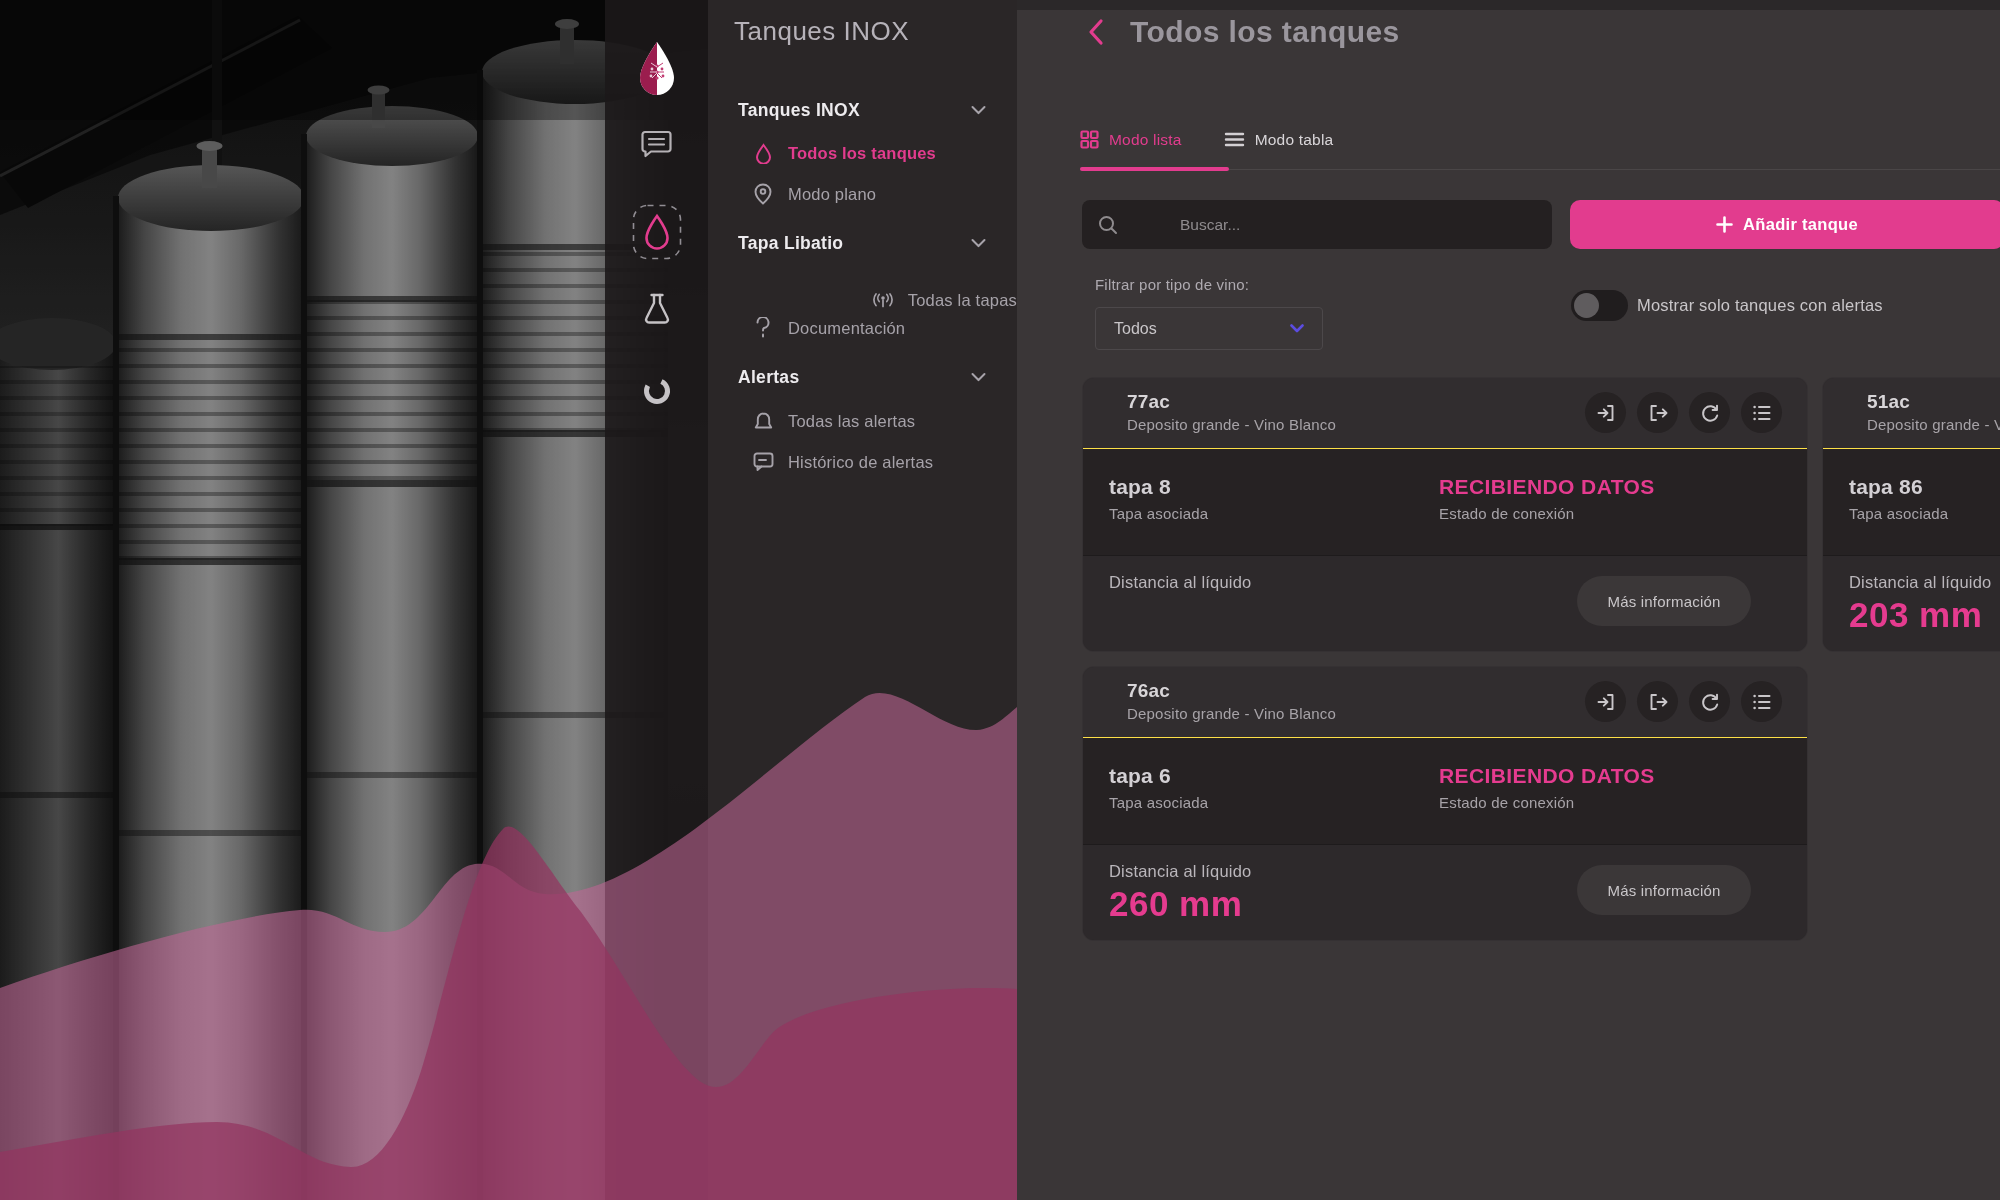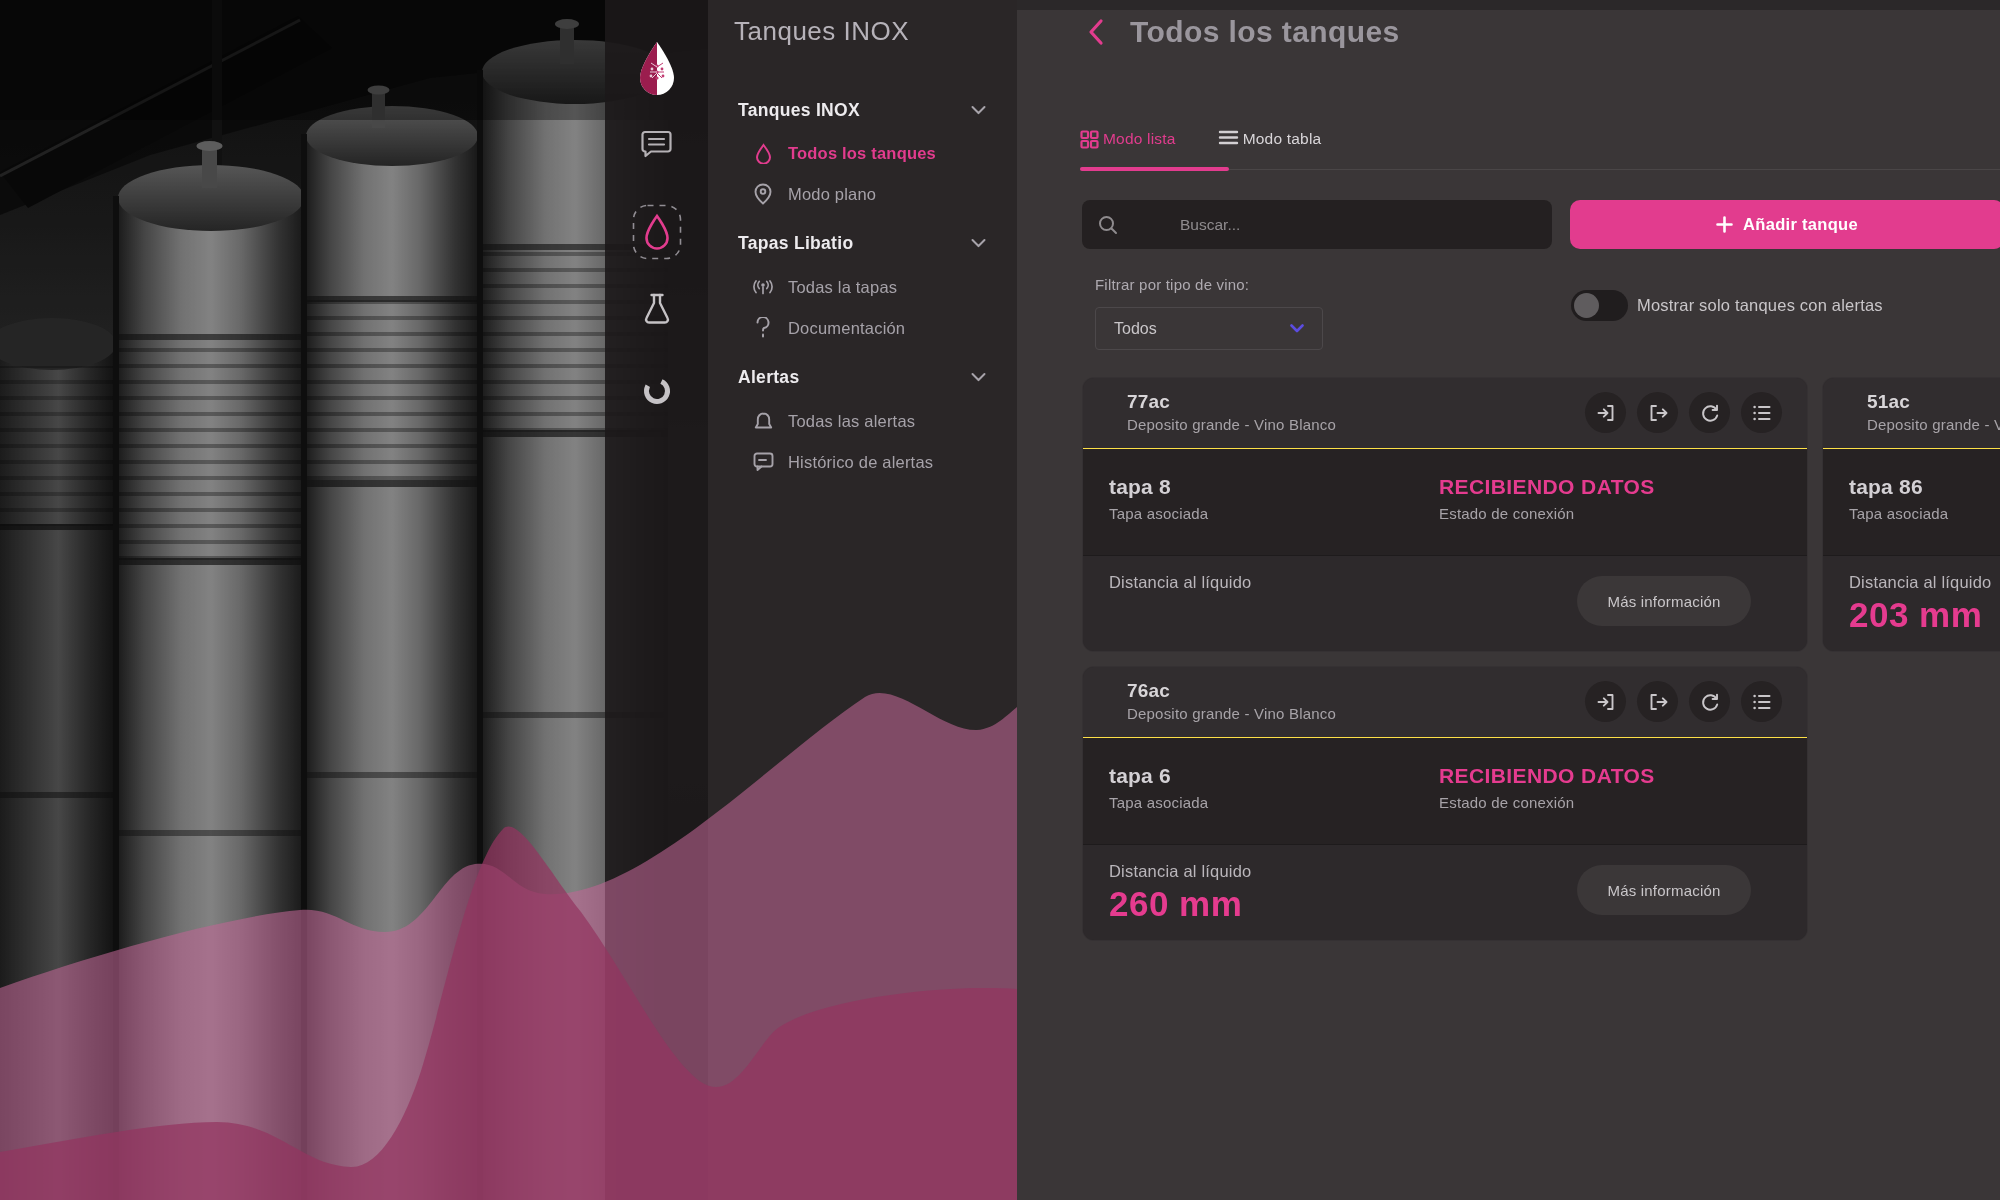--- a/index.html
+++ b/index.html
@@ -30,21 +30,21 @@
   .nav-item .lbl{margin-left:12px;font-size:16.5px;color:#a6a2a9;letter-spacing:.2px;}
   .nav-item.active .lbl{color:#e23c8e;font-weight:700;}
 
   
   .main{position:absolute;left:1017px;top:0;width:983px;height:1200px;z-index:5;background:#3a3637;}
   .main-topstrip{position:absolute;left:0;top:0;width:100%;height:10px;background:#2b2829;}
   .back{position:absolute;left:68px;top:17px;width:22px;height:30px;cursor:pointer;}
   .page-title{position:absolute;left:113px;top:15px;font-size:30px;font-weight:700;color:#9a969d;letter-spacing:.4px;}
 
   .tabs{position:absolute;left:63px;top:130px;display:flex;gap:42px;}
-  .tab{display:flex;gap:4px;cursor:pointer;font-size:15.5px;letter-spacing:.2px;}
+  .tab{display:flex;align-items:center;gap:10px;cursor:pointer;font-size:15.5px;letter-spacing:.2px;}
   .tab.active{color:#e23c8e;}
   .tab.inactive{color:#d9d6d9;}
   .tab-underline{position:absolute;left:63px;top:167px;width:149px;height:4px;background:#e23c8e;border-radius:2px;z-index:2;}
   .tab-line{position:absolute;left:63px;top:169px;width:920px;height:1px;background:#4a4647;}
 
   .search{position:absolute;left:65px;top:200px;width:470px;height:49px;background:#242021;border-radius:8px;display:flex;align-items:center;padding:0 16px;gap:48px;}
   .search input{flex:1;margin-left:12px;background:transparent;border:none;outline:none;color:#c9c6c9;font-size:15.5px;font-family:inherit;}
   .search input::placeholder{color:#8f8b8e;}
   .addbtn{position:absolute;left:553px;top:200px;width:434px;height:49px;background:#e23c8e;border-radius:10px;display:flex;align-items:center;justify-content:center;gap:10px;cursor:pointer;}
   .addbtn .lbl{color:#fff;font-size:16.5px;font-weight:700;letter-spacing:.3px;}
@@ -230,28 +230,28 @@
       <span class="ibox">
         <svg width="18" height="22" viewBox="0 0 18 22" fill="none" stroke="#a6a2a9" stroke-width="1.9">
             <path d="M9 1.5 C4.7 1.5 1.5 4.8 1.5 8.8 C1.5 14 9 20.5 9 20.5 C9 20.5 16.5 14 16.5 8.8 C16.5 4.8 13.3 1.5 9 1.5 Z"></path>
             <circle cx="9" cy="8.6" r="2.3"></circle>
           </svg>
       </span>
       <span class="lbl">Modo plano</span>
     </div>
 
     <div class="nav-row nav-sec" style="top:229px;">
-      <span class="lbl">Tapas Libatio</span>
+      <span class="lbl">Tapa Libatio</span>
       <span class="chev">
         <svg width="15" height="9" viewBox="0 0 15 9" fill="none" stroke="#a7a3aa" stroke-width="2" stroke-linecap="round">
             <path d="M1.5 1.5 L7.5 7.5 L13.5 1.5"></path>
           </svg>
       </span>
     </div>
-    <div class="nav-row nav-item" style="top:273px;">
+    <div class="nav-row nav-item" style="top:286px;justify-content:flex-end;">
       <span class="ibox">
         <svg width="26" height="16" viewBox="0 0 26 16" fill="none" stroke="#a6a2a9" stroke-width="1.7" stroke-linecap="round">
           <circle cx="13" cy="6" r="1.8" fill="#a6a2a9" stroke="none"></circle>
           <path d="M13 8 V14.5"></path>
           <path d="M9.2 9.5 A5.2 5.2 0 0 1 9.2 2.5 M16.8 2.5 A5.2 5.2 0 0 1 16.8 9.5"></path>
           <path d="M6 12 A9 9 0 0 1 6 0.5 M20 0.5 A9 9 0 0 1 20 12" transform="translate(0,1.5)"></path>
         </svg>
       </span>
       <span class="lbl">Todas la tapas</span>
     </div>

